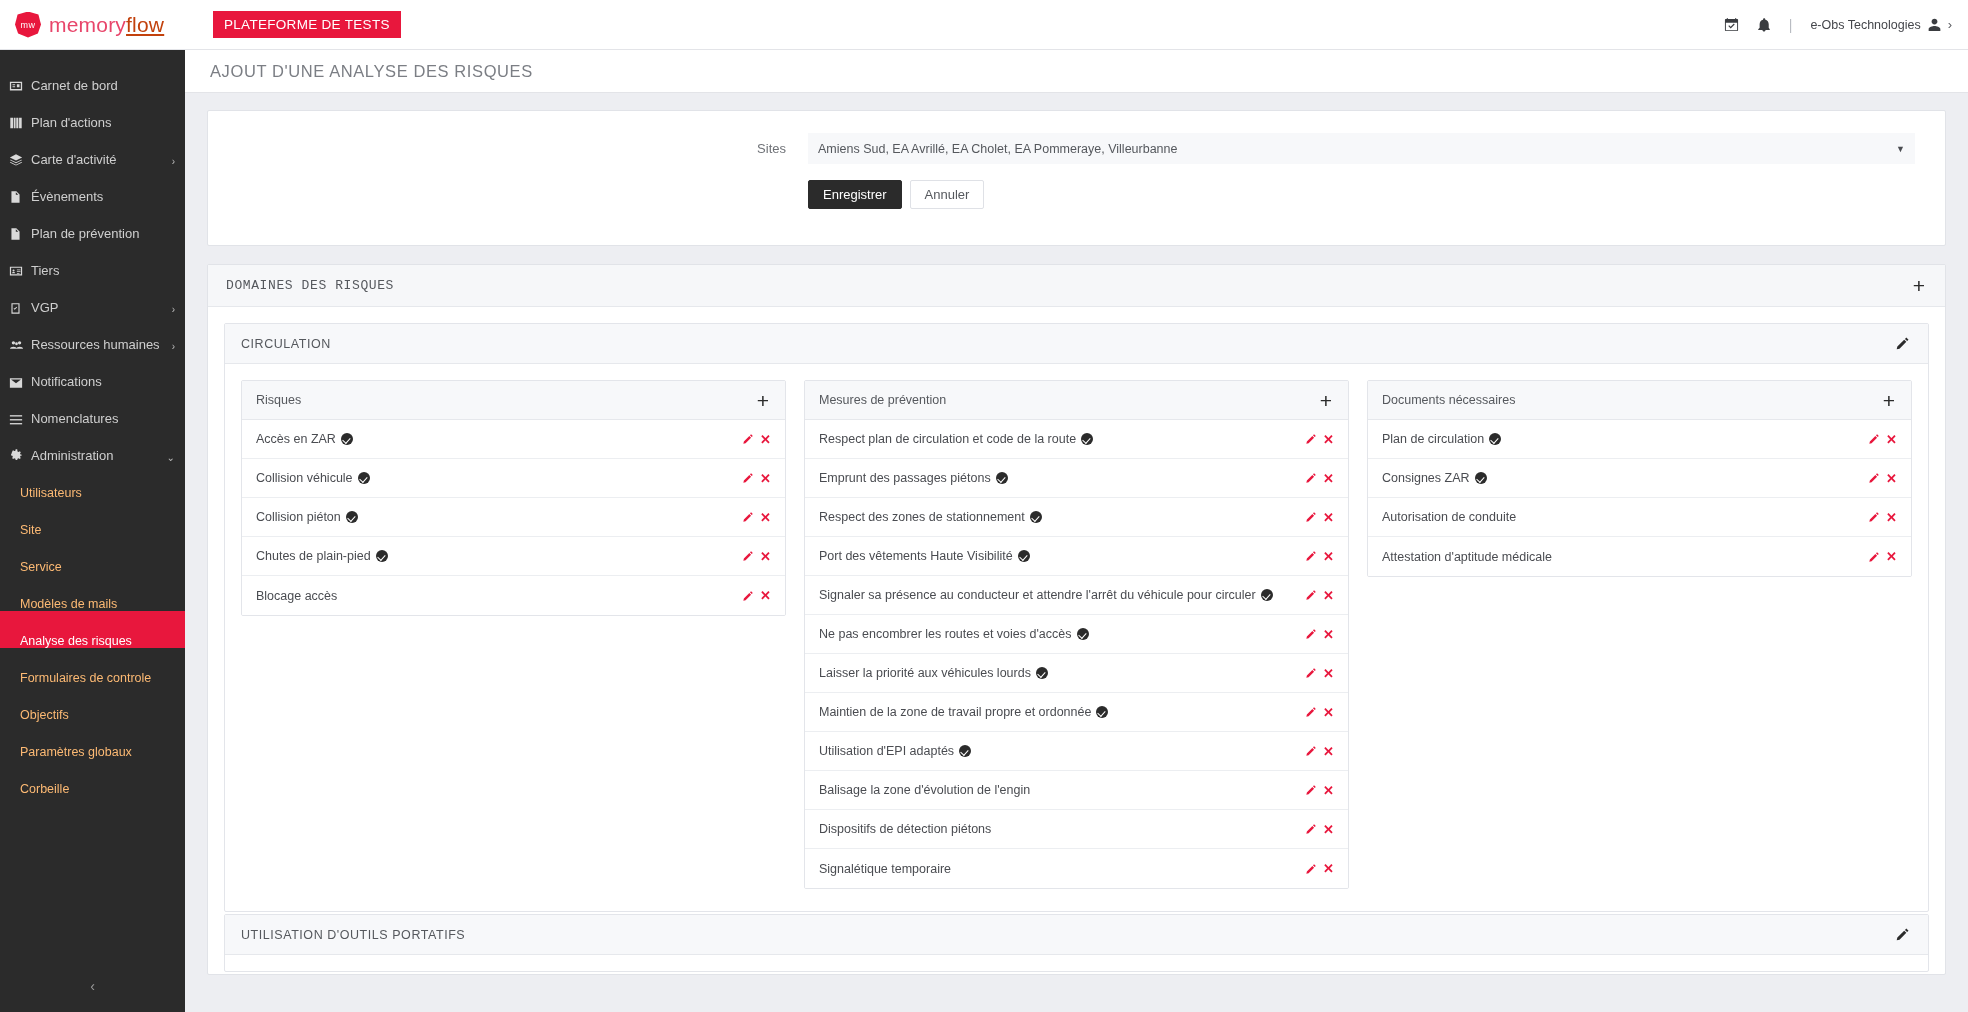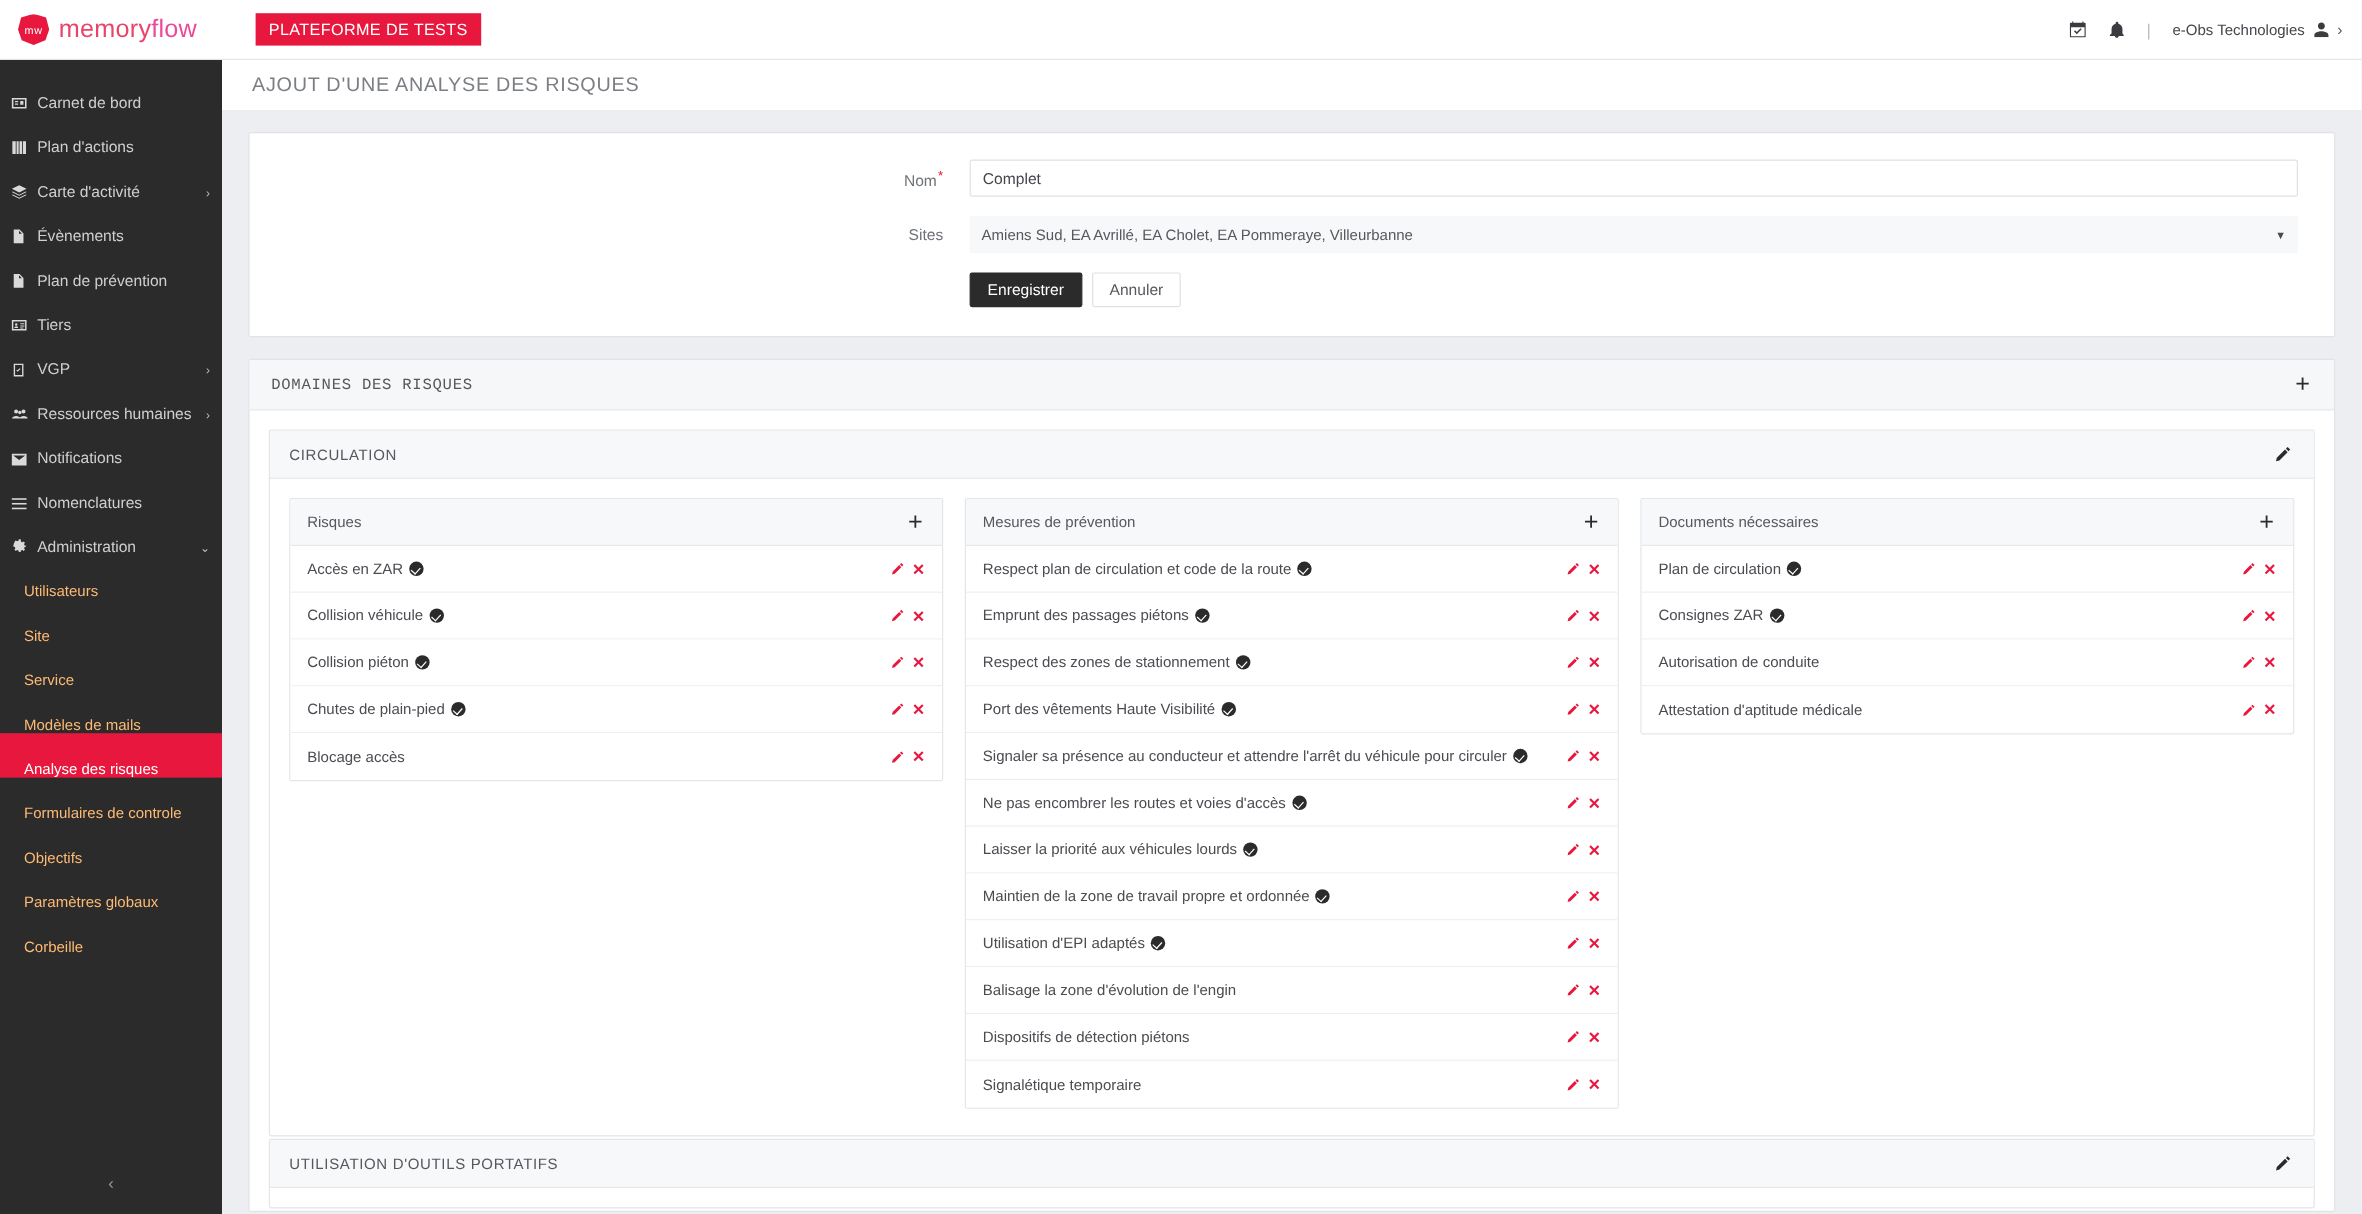--- a/index.html
+++ b/index.html
@@ -32,21 +32,21 @@
     position: relative;
   }
   .logo-mark span {
     position: absolute; left: 0; right: 0; top: 50%;
     transform: translateY(-50%);
     text-align: center; color: #fff;
     font-size: 9px; letter-spacing: .5px;
   }
   .logo-text { font-size: 21px; letter-spacing: .2px; }
   .logo-text .m1 { color: #e8456a; }
-  .logo-text .m2 { color: #ec4899; }
+  .logo-text .m2 { color: #c2410c; text-decoration: underline; }
 
   .test-badge {
     background: #e8173d; color: #fff;
     font-size: 13.5px; letter-spacing: .3px;
     padding: 6px 11px 6px 11px;
     margin-left: 28px;
     white-space: nowrap;
   }
 
   .topbar-right {
@@ -411,40 +411,32 @@
 
   <main class="main">
 
     <div class="page-head">
       <div class="page-title">AJOUT D'UNE ANALYSE DES RISQUES</div>
     </div>
 
     <div class="content">
 
       <section class="card form-card">
-        <div class="form-row">
-          <div class="form-label">
-            <span>Nom</span><span class="req">*</span>
-          </div>
-          <div class="form-control">
-            <input class="text-input" type="text" value="Complet" style="">
-          </div>
-        </div>
 
         <div class="form-row">
           <div class="form-label">Sites</div>
           <div class="form-control">
             <div class="select-box">
               <span>Amiens Sud, EA Avrillé, EA Cholet, EA Pommeraye, Villeurbanne</span>
               <span class="select-caret">▼</span>
             </div>
           </div>
         </div>
 
-        <div class="form-row" style="margin-bottom:4px;">
+        <div class="form-row" style="margin-bottom:16px;">
           <div class="form-label"></div>
           <div class="form-control btn-row">
             <button class="btn btn-dark">Enregistrer</button>
             <button class="btn btn-light">Annuler</button>
           </div>
         </div>
       </section>
 
       <section class="card domains-card">
         <div class="section-head">

